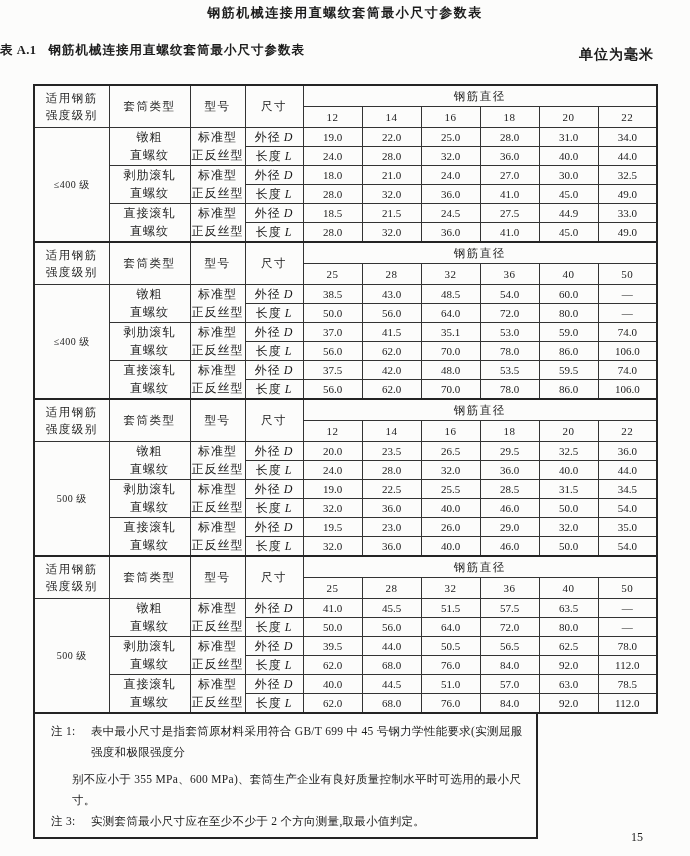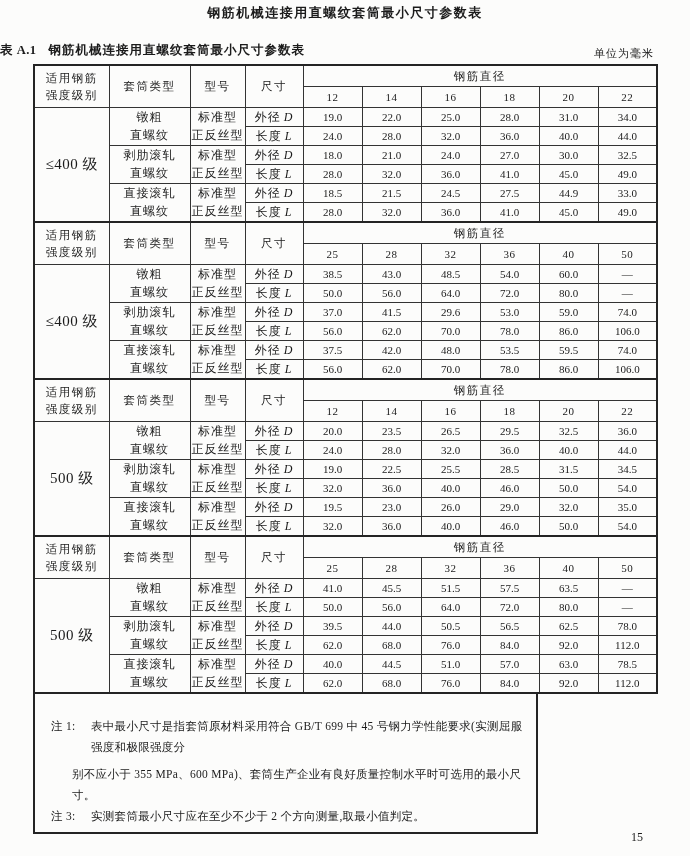--- a/index.html
+++ b/index.html
@@ -15,42 +15,42 @@
     position:absolute; top:4px; left:0; width:100%;
     text-align:center; font-size:13px; font-weight:bold; letter-spacing:1.5px;
   }
   .caption-row {
     position:absolute; top:42px; left:0; width:100%;
     text-align:left; font-size:12.5px; font-weight:bold; letter-spacing:0.5px;
   }
   .caption-text { margin-left:12px; letter-spacing:1px; }
   .unit-note {
     position:absolute; top:46px; right:36px;
-    font-size:11px; font-weight:normal; letter-spacing:1px;
-  }
-  .tblwrap { position:absolute; left:33px; top:64px; width:505px; }
+    font-size:14px; font-weight:bold; letter-spacing:1px;
+  }
+  .tblwrap { position:absolute; left:33px; top:84px; width:505px; }
   table.sec {
     width:100%; border-collapse:collapse; table-layout:fixed;
     border:2px solid #242424; margin-top:-2px;
   }
   table.sec.first { margin-top:0; }
   .sec th, .sec td {
     border:1px solid #333; text-align:center; vertical-align:middle;
     font-weight:normal; padding:0 1px; overflow:hidden;
   }
   .sec th { height:20px; font-size:11.5px; letter-spacing:1.5px; }
   .sec th.dia { letter-spacing:0.5px; font-size:11px;text-align:center; }
   .sec td { height:18px; font-size:11px; }
   .sec td.lbl { font-size:12px; letter-spacing:1px; }
-  .sec td.grade { font-size:15px; letter-spacing:0.5px;text-align:center; }
+  .sec td.grade { font-size:10px; letter-spacing:0.5px;text-align:center; }
   .sec .ln { display:block; line-height:1.45; }
   .sym { font-style:italic; margin-left:3px; }
   .notes {
     border:2px solid #242424; margin-top:-2px;
-    padding:22px 12px 5px 16px;
+    padding:7px 12px 5px 16px;
     font-size:11.5px; background:transparent;
   }
   .note { position:relative; padding-left:40px; line-height:21px; letter-spacing:0.3px; }
   .note-label { position:absolute; left:0; top:0; white-space:nowrap; }
   .note .cont { margin-left:-19px;margin-top:6px; }
   .page-number { position:absolute; top:830px; right:47px; font-size:12px;text-align:right; }
 </style>
 </head>
 <body>
 
@@ -240,21 +240,21 @@
               <span class="ln">剥肋滚轧</span>
               <span class="ln">直螺纹</span>
             </td>
             <td rowspan="2" class="lbl">
               <span class="ln">标准型</span>
               <span class="ln">正反丝型</span>
             </td>
             <td class="lbl"><span>外径</span><span class="sym">D</span></td>
             <td>37.0</td>
             <td>41.5</td>
-            <td>29.6</td>
+            <td>35.1</td>
             <td>53.0</td>
             <td>59.0</td>
             <td>74.0</td>
           </tr>
           <tr>
             <td class="lbl"><span>长度</span><span class="sym">L</span></td>
             <td>56.0</td>
             <td>62.0</td>
             <td>70.0</td>
             <td>78.0</td>

